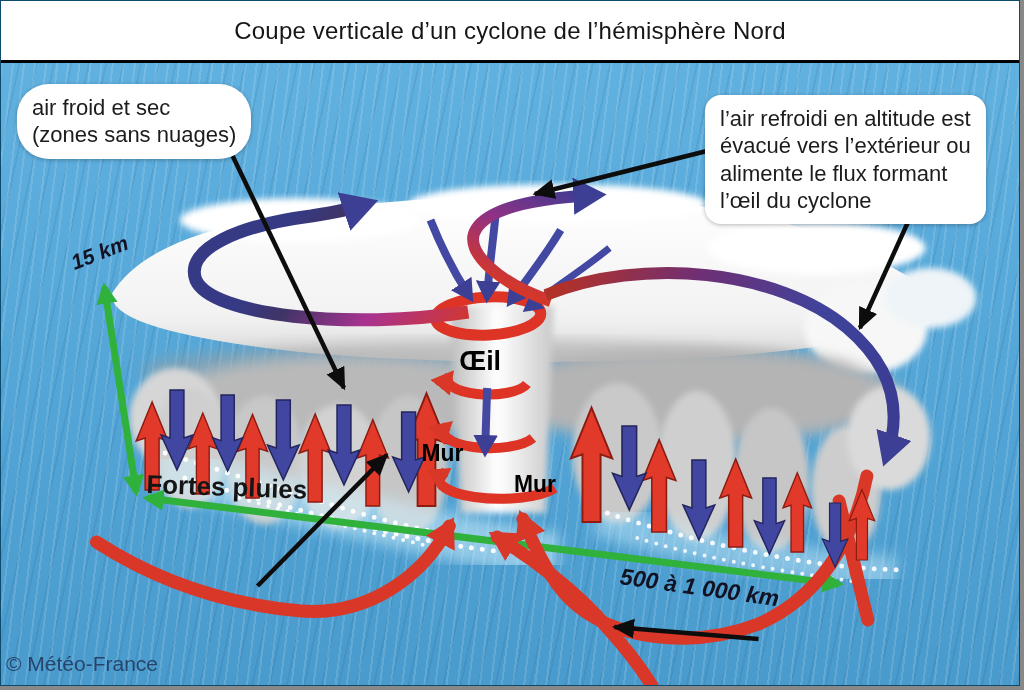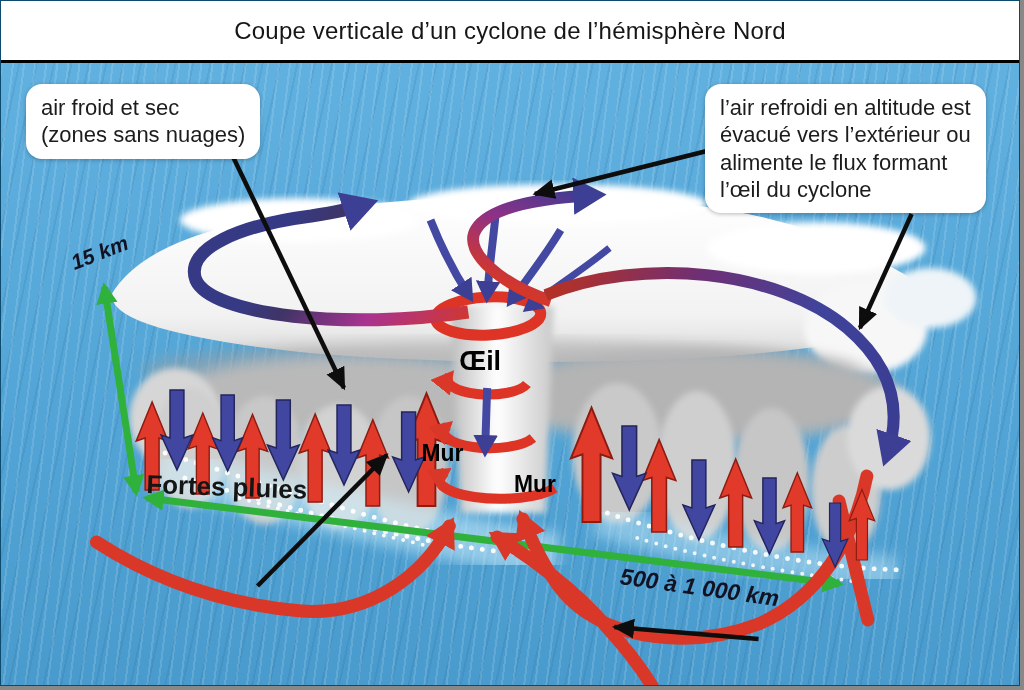--- a/index.html
+++ b/index.html
@@ -11,22 +11,22 @@
   .scene{position:absolute;left:0;top:62px;width:1018px;height:622px;
     background-color:#55a7d7;
     background-image:
       repeating-linear-gradient(97deg, rgba(255,255,255,.13) 0 2px, rgba(255,255,255,0) 2px 11px),
       repeating-linear-gradient(102deg, rgba(16,70,115,.10) 0 2px, rgba(0,0,0,0) 2px 17px),
       linear-gradient(180deg,#61b1e0 0%,#52a5d6 55%,#4a9bcd 100%);}
   .scene svg{position:absolute;left:0;top:0;width:100%;height:100%;}
   .callout{position:absolute;background:#fff;border-radius:16px;padding:10px 15px;
            font-size:22px;line-height:1.24;color:#1c1c1c;white-space:pre-line;
            box-shadow:0 1px 4px rgba(0,0,0,.28);}
-  .co-cold{left:25px;top:21px;}
-  .co-outflow{left:704px;top:21px;}
+  .co-cold{left:16px;top:21px;border-radius:32px;}
+  .co-outflow{left:704px;top:32px;}
   .co-warm{left:52px;top:518px;}
   .co-conv{left:760px;top:545px;}
   .copyright{position:absolute;left:5px;top:589px;font-size:21px;color:#27456b;}
   svg text{font-family:"Liberation Sans",sans-serif;}
 </style>
 </head>
 <body>
 
 <div class="frame">
   <div class="title-bar">
@@ -197,14 +197,15 @@
       </g>
     </svg>
 
     <div class="callout co-cold">air froid et sec
 (zones sans nuages)</div>
     <div class="callout co-outflow">l’air refroidi en altitude est
 évacué vers l’extérieur ou
 alimente le flux formant
 l’œil du cyclone</div>
 
+    <div class="copyright">© Météo-France</div>
   </div>
 </div>
 
 </body></html>

